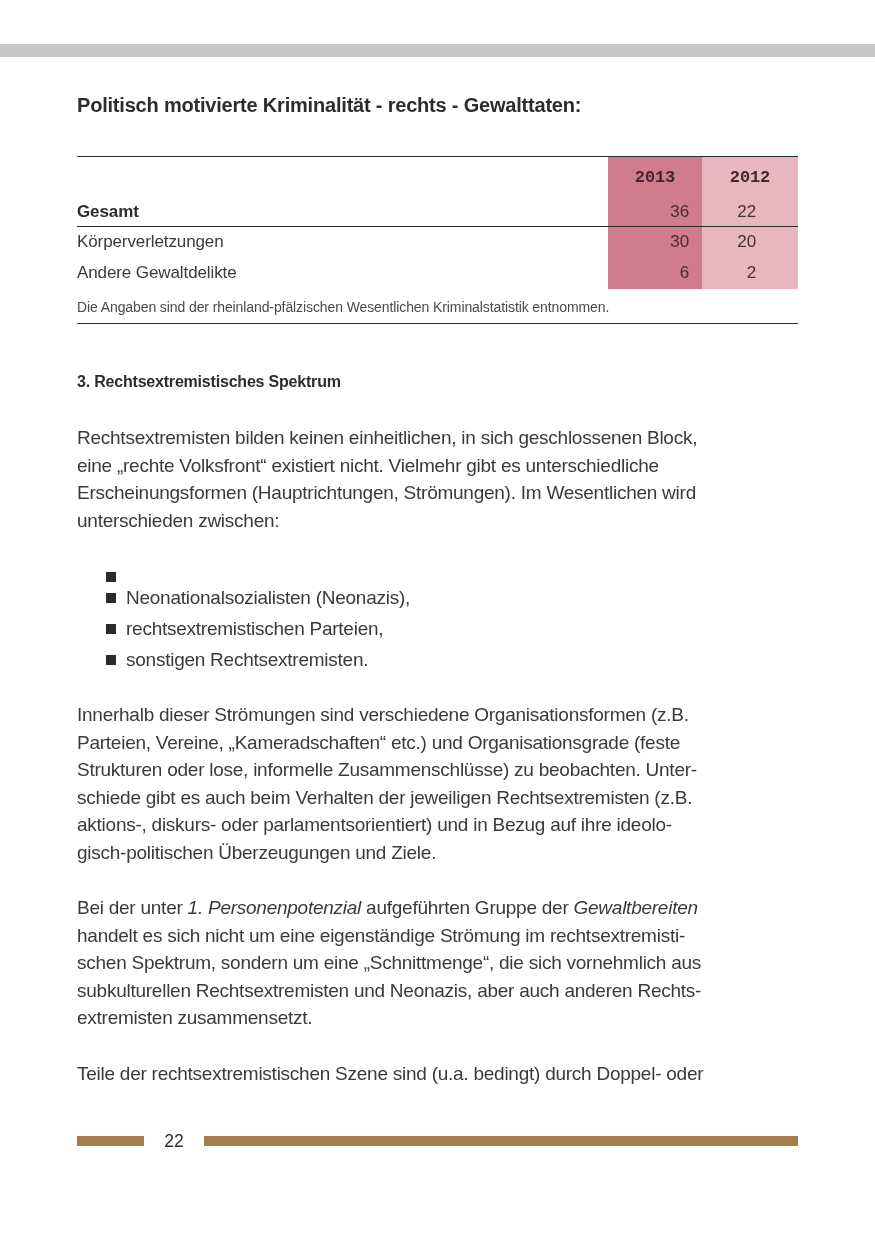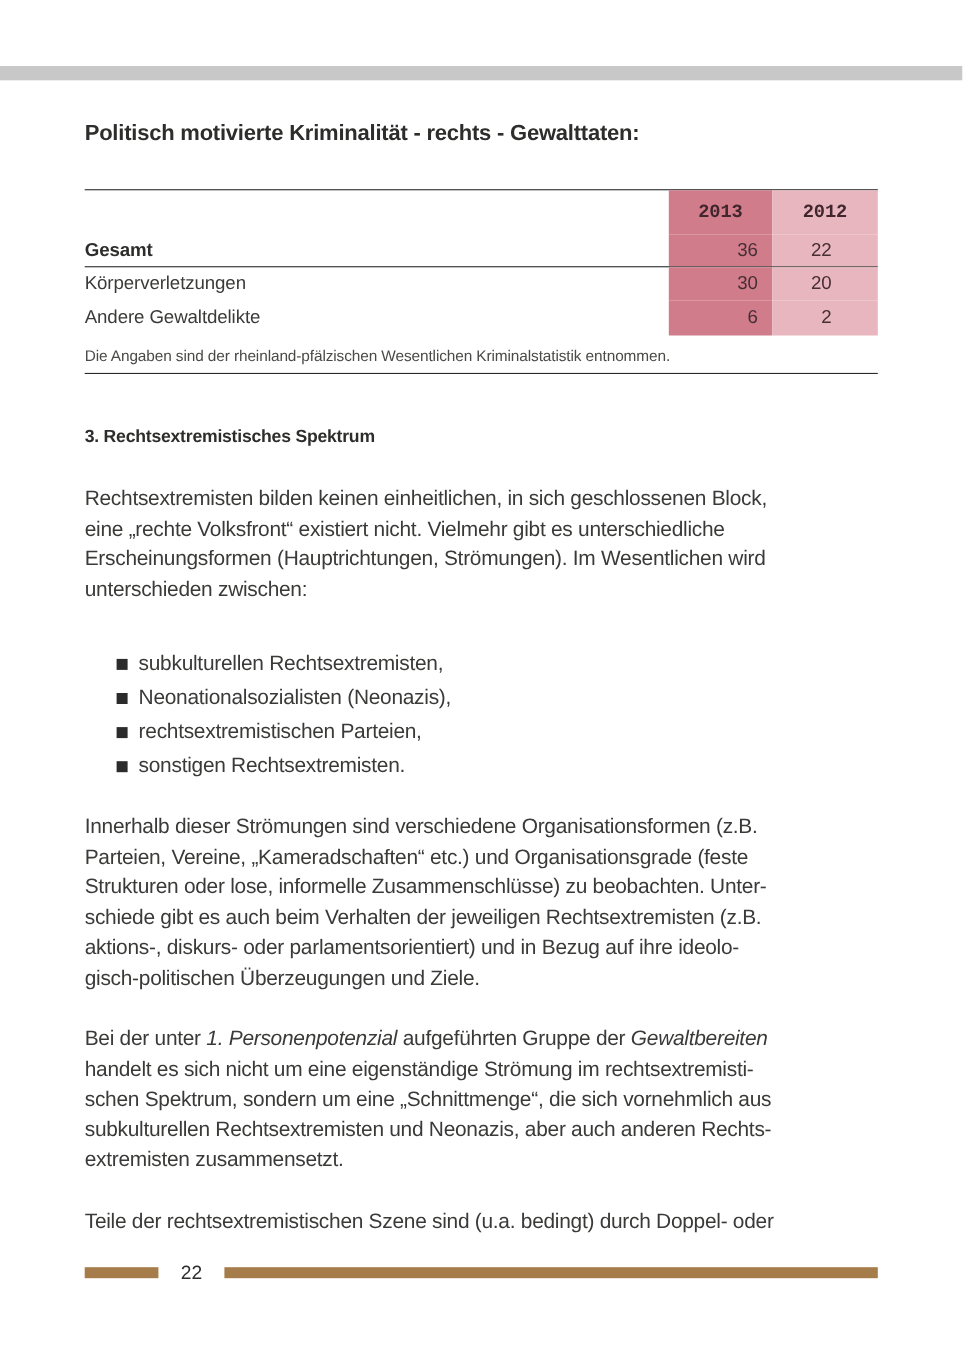--- a/index.html
+++ b/index.html
@@ -22,21 +22,20 @@
 
   .content { padding: 0 77px; width: 875px; }
 
   .doc-title {
     padding-top: 93px;
     font-size: 20px;
     line-height: 24px;
     font-weight: bold;
     color: #2d2d2c;
     letter-spacing: -0.2px;
-    margin-top: 16px;
   }
 
   
   .stat-table {
     margin-top: 39px;
     border-top: 1.5px solid #2b2b2b;
     font-size: 17px;
     letter-spacing: -0.1px;
   }
   .t-row { display: flex; align-items: center; }
@@ -173,21 +172,20 @@
     <h3 class="section-heading">3. Rechtsextremistisches Spektrum</h3>
 
     <p class="body-text p1">Rechtsextremisten bilden keinen einheitlichen, in sich geschlossenen Block,
 eine „rechte Volksfront“ existiert nicht. Vielmehr gibt es unterschiedliche
 Erscheinungsformen (Hauptrichtungen, Strömungen). Im Wesentlichen wird
 unterschieden zwischen:</p>
 
     <ul class="bullet-list">
       <li>
         <span class="bullet-marker"></span>
-        <span>subkulturellen Rechtsextremisten,</span>
       </li>
       <li>
         <span class="bullet-marker"></span>
         <span>Neonationalsozialisten (Neonazis),</span>
       </li>
       <li>
         <span class="bullet-marker"></span>
         <span>rechtsextremistischen Parteien,</span>
       </li>
       <li>

